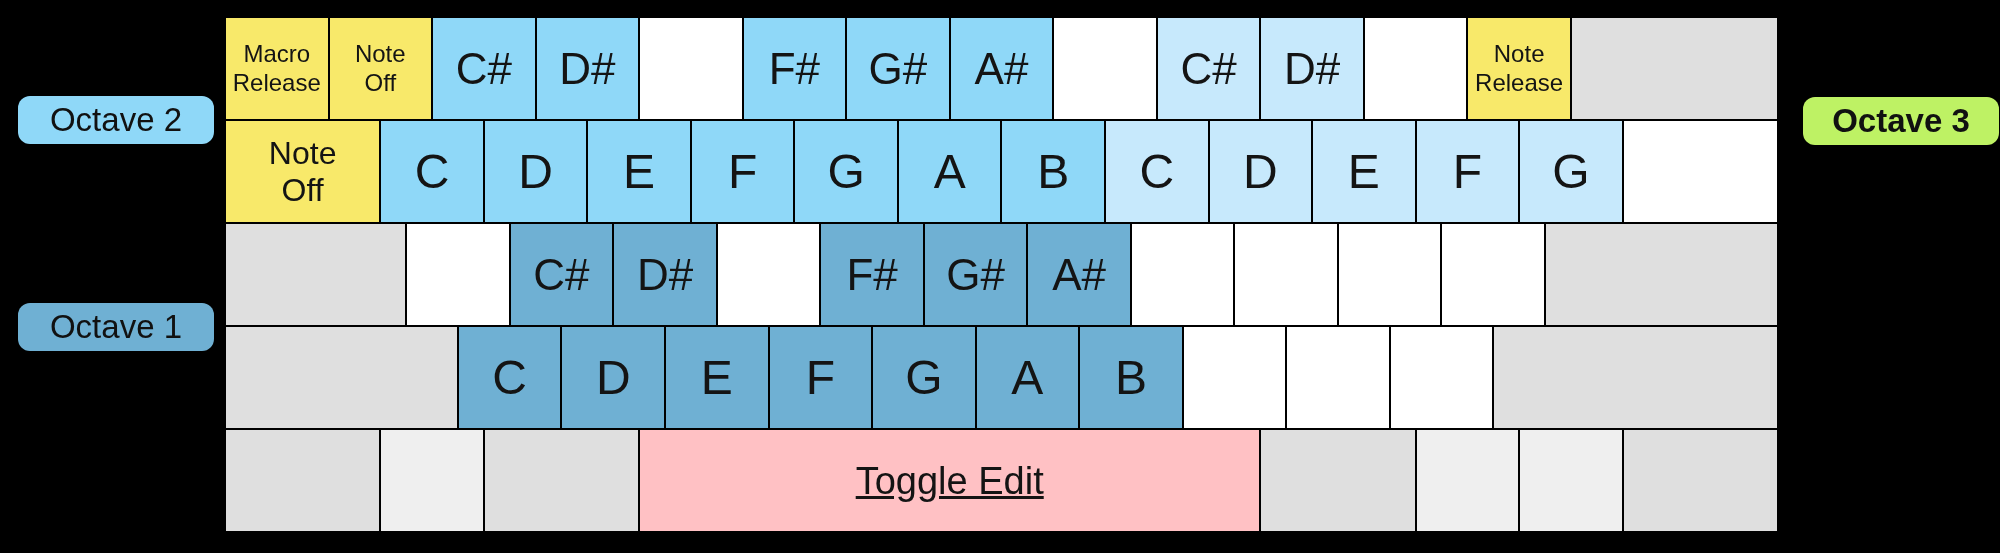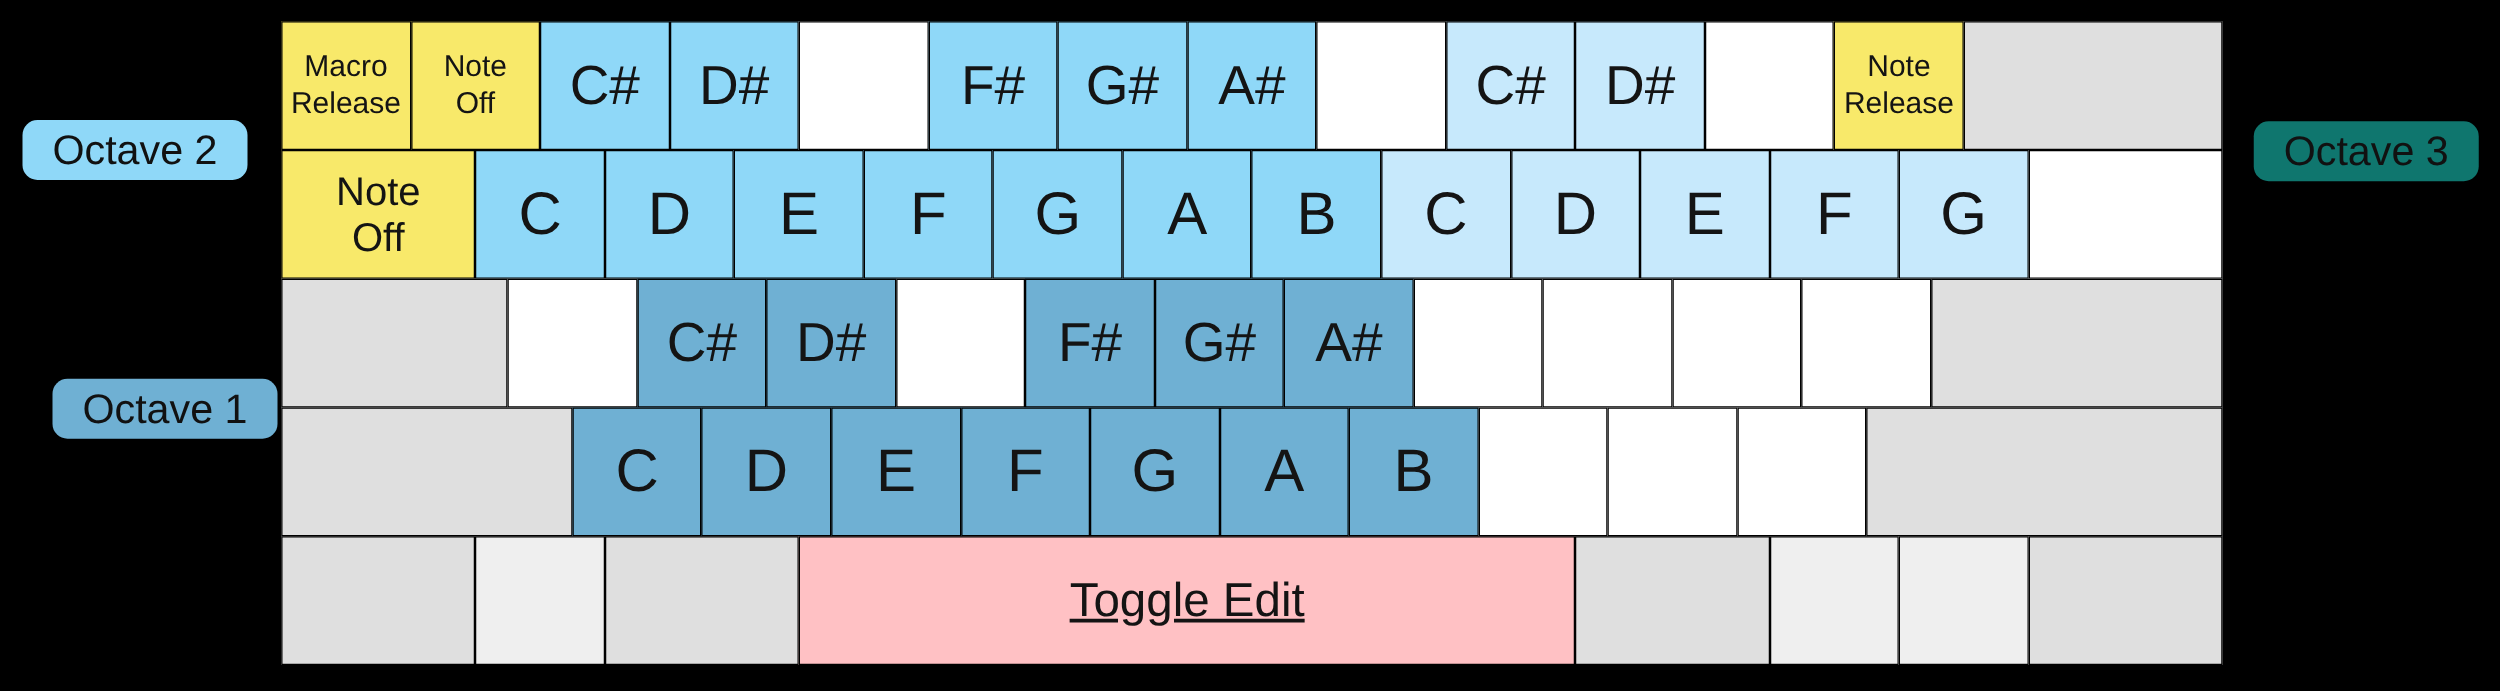--- a/index.html
+++ b/index.html
@@ -36,32 +36,32 @@
     overflow: hidden;
   }
   .key .line { white-space: nowrap; }
   .txt-s .line     { font-size: 24px; line-height: 1.18; }
   .txt-m .line     { font-size: 32px; line-height: 1.15; }
   .txt-l .line     { font-size: 48px; line-height: 1; }
   .txt-sharp .line { font-size: 44px; line-height: 1; }
   .txt-toggle .line{ font-size: 38px; line-height: 1; }
   .octave-label {
     position: absolute;
-    width: 180px;
+    width: 196px;
     height: 48px;
     border-radius: 12px;
     display: flex;
     align-items: center;
     justify-content: center;
     font-size: 33px;
     color: #111111;
   }
   .lbl-oct2 { left: 18px;   top: 96px;  background: #8fd8f8; }
-  .lbl-oct1 { left: 18px;   top: 303px; background: #6fb0d3; margin-left: 24px; }
-  .lbl-oct3 { left: 1803px; top: 97px;  background: #0f766e; }
+  .lbl-oct1 { left: 18px;   top: 303px; background: #6fb0d3; }
+  .lbl-oct3 { left: 1803px; top: 97px;  background: #bef264; font-weight: bold; }
 </style>
 </head>
 <body>
 
 <div class="octave-label lbl-oct2">Octave 2</div>
 
 <div class="octave-label lbl-oct1">Octave 1</div>
 
 <div class="octave-label lbl-oct3">Octave 3</div>
 

